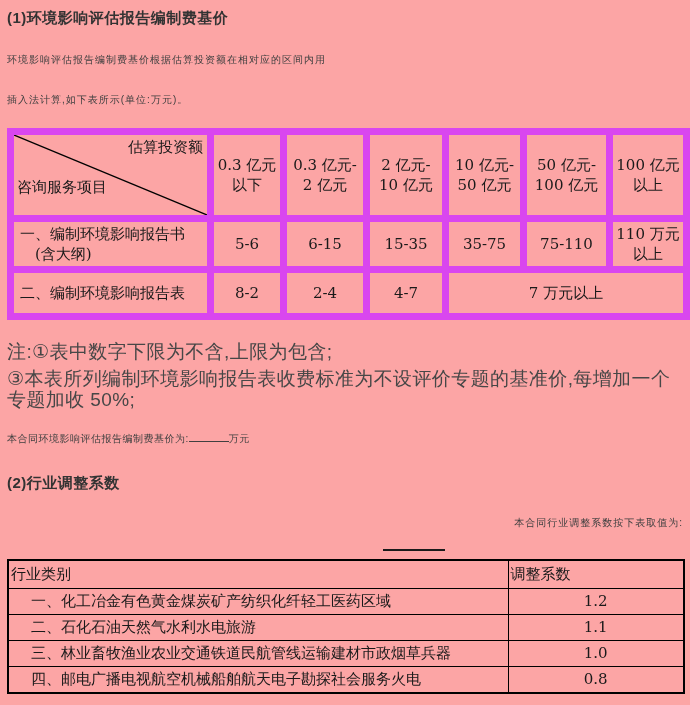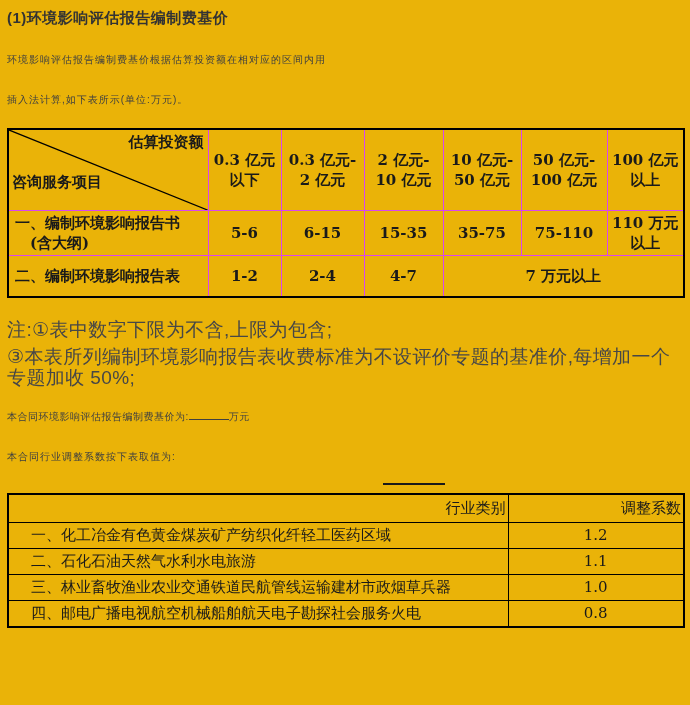--- a/index.html
+++ b/index.html
@@ -1,21 +1,21 @@
 <!DOCTYPE html>
 <html><head>
 <meta charset="utf-8">
 <style>
   html, body { margin: 0; padding: 0; background: #ffffff; }
   .page {
     position: relative;
     width: 690px;
     height: 705px;
     overflow: hidden;
-    background: #eab308;
+    background: #fca5a5;
     font-family: "Liberation Sans", "DejaVu Sans", sans-serif;
     color: #404040;
     box-sizing: border-box;
     padding: 0 7px;
   }
   .heading {
     font-size: 15px;
     font-weight: bold;
     color: #333333;
     line-height: 20px;
@@ -26,52 +26,52 @@
   .para {
     font-size: 10px;
     line-height: 20px;
     letter-spacing: 1px;
     margin: 0;
     color: #404040;
   }
   .p1 { margin-top: 22px; }
   .p2 { margin-top: 20px; }
   .p-fill { margin-top: 18px; letter-spacing: 0.5px; }
-  .p3 { margin-top: 20px; }
+  .p3 { margin-top: 20px; text-align: right; }
   .note {
     font-size: 19px;
     line-height: 21px;
     letter-spacing: 0.4px;
     margin: 6px 0 0 0;
     color: #474747;
   }
   .note-first { margin-top: 21px; }
 
   
   table {
     border-collapse: collapse;
     table-layout: fixed;
     font-family: "DejaVu Serif", "Liberation Serif", serif;
     color: #1a1a1a;
   }
   .tbl1 { margin-top: 18px; width: 676px; border: 2px solid #000; font-size: 15px; }
-  .tbl1 td { border: 1px solid #d946ef; text-align: center; vertical-align: middle; padding: 1px 2px; white-space: pre-line; line-height: 20px; font-weight: bold; }
+  .tbl1 td { border: 7px solid #d946ef; text-align: center; vertical-align: middle; padding: 1px 2px; white-space: pre-line; line-height: 20px; }
   .tbl1 .hdr-row td { height: 44px; }
   .tbl1 .row1 td { height: 42px; }
   .tbl1 .row2 td { height: 38px; }
   .tbl1 td.label-cell { text-align: left; padding-left: 6px; }
 
   .corner-cell { position: relative; padding: 0 !important; height: 44px; }
   .corner-diag { position: absolute; inset: 0; width: 100%; height: 100%; }
   .corner-tr { position: absolute; top: 2px; right: 4px; font-size: 15px; }
   .corner-bl { position: absolute; bottom: 18px; left: 3px; font-size: 15px; }
 
   .tbl2 { margin-top: 8px; width: 676px; border: 2px solid #000; font-size: 15px; }
   .tbl2 td { border: 1px solid #000; vertical-align: middle; padding: 1px 2px; line-height: 19px; }
-  .tbl2 .hdr td { height: 25px; text-align: right; }
+  .tbl2 .hdr td { height: 25px; text-align: left; }
   .tbl2 .r td { height: 23px; }
   .tbl2 td.cat { text-align: left; padding-left: 22px; }
   .tbl2 td.coef { text-align: center; }
 
   .blank-line {
     display: inline-block;
     width: 40px;
     height: 13px;
     border-bottom: 1px solid #404040;
     vertical-align: baseline;
@@ -132,33 +132,34 @@
         <td>5-6</td>
         <td>6-15</td>
         <td>15-35</td>
         <td>35-75</td>
         <td>75-110</td>
         <td>110 万元
 以上</td>
       </tr>
       <tr class="row2">
         <td class="label-cell">二、编制环境影响报告表</td>
-        <td>1-2</td>
+        <td>8-2</td>
         <td>2-4</td>
         <td>4-7</td>
         <td colspan="3">7 万元以上</td>
       </tr>
     </tbody>
   </table>
 
   <p class="note note-first">注:①表中数字下限为不含,上限为包含;</p>
   <p class="note">③本表所列编制环境影响报告表收费标准为不设评价专题的基准价,每增加一个专题加收 50%;</p>
 
   <p class="para p-fill"><span>本合同环境影响评估报告编制费基价为:</span><span class="blank-line"></span><span>万元</span></p>
 
+  <h3 class="heading h2">(2)行业调整系数</h3>
 
   <p class="para p3">本合同行业调整系数按下表取值为:</p>
 
   <div class="stray-line"></div>
 
   <table class="tbl2">
     <colgroup>
       <col style="width:500px">
         <col style="width:176px">
     </colgroup>

